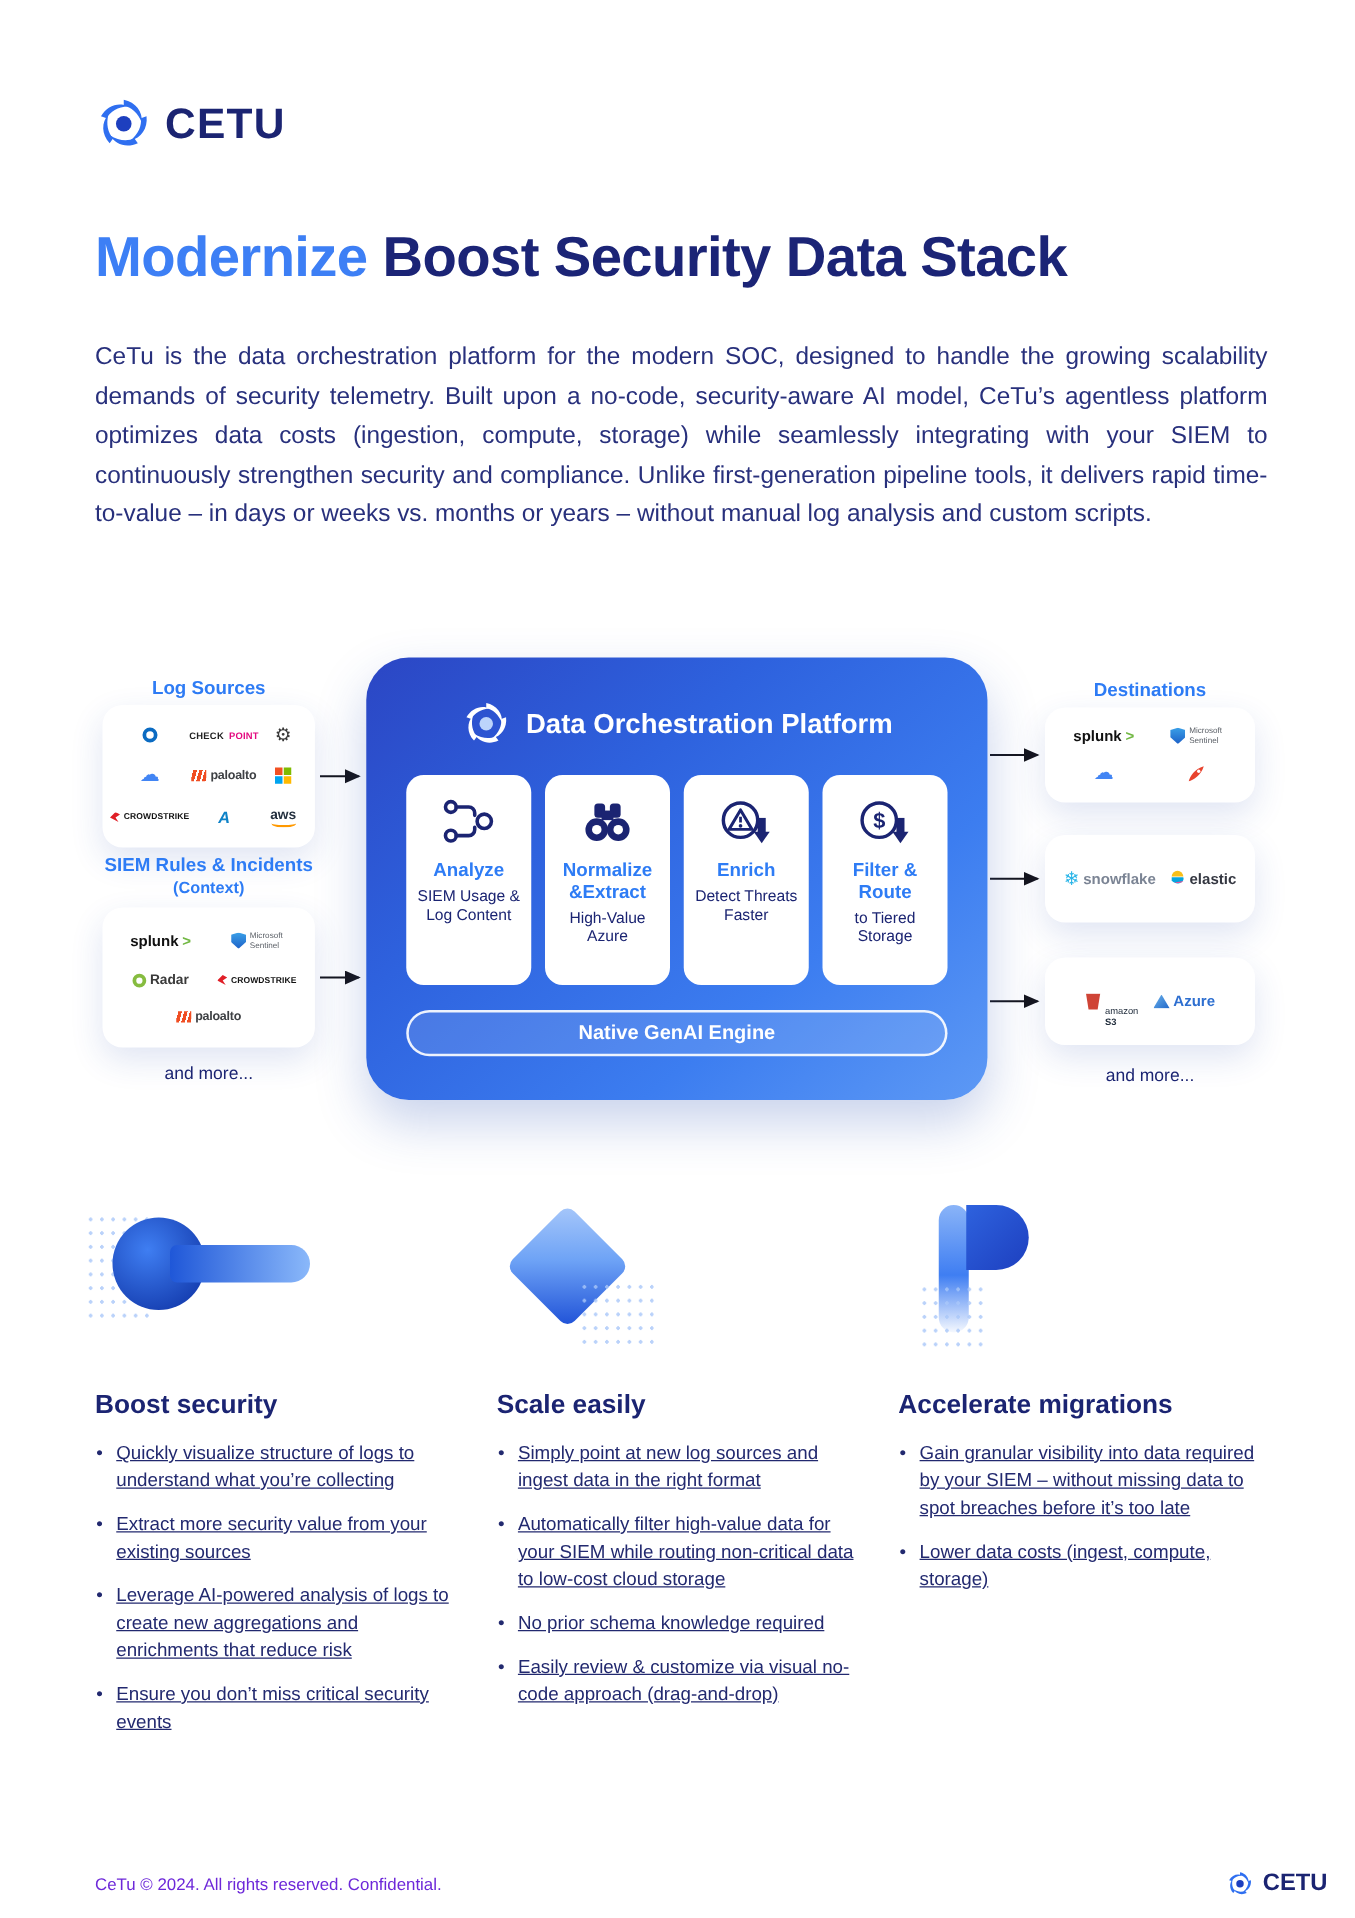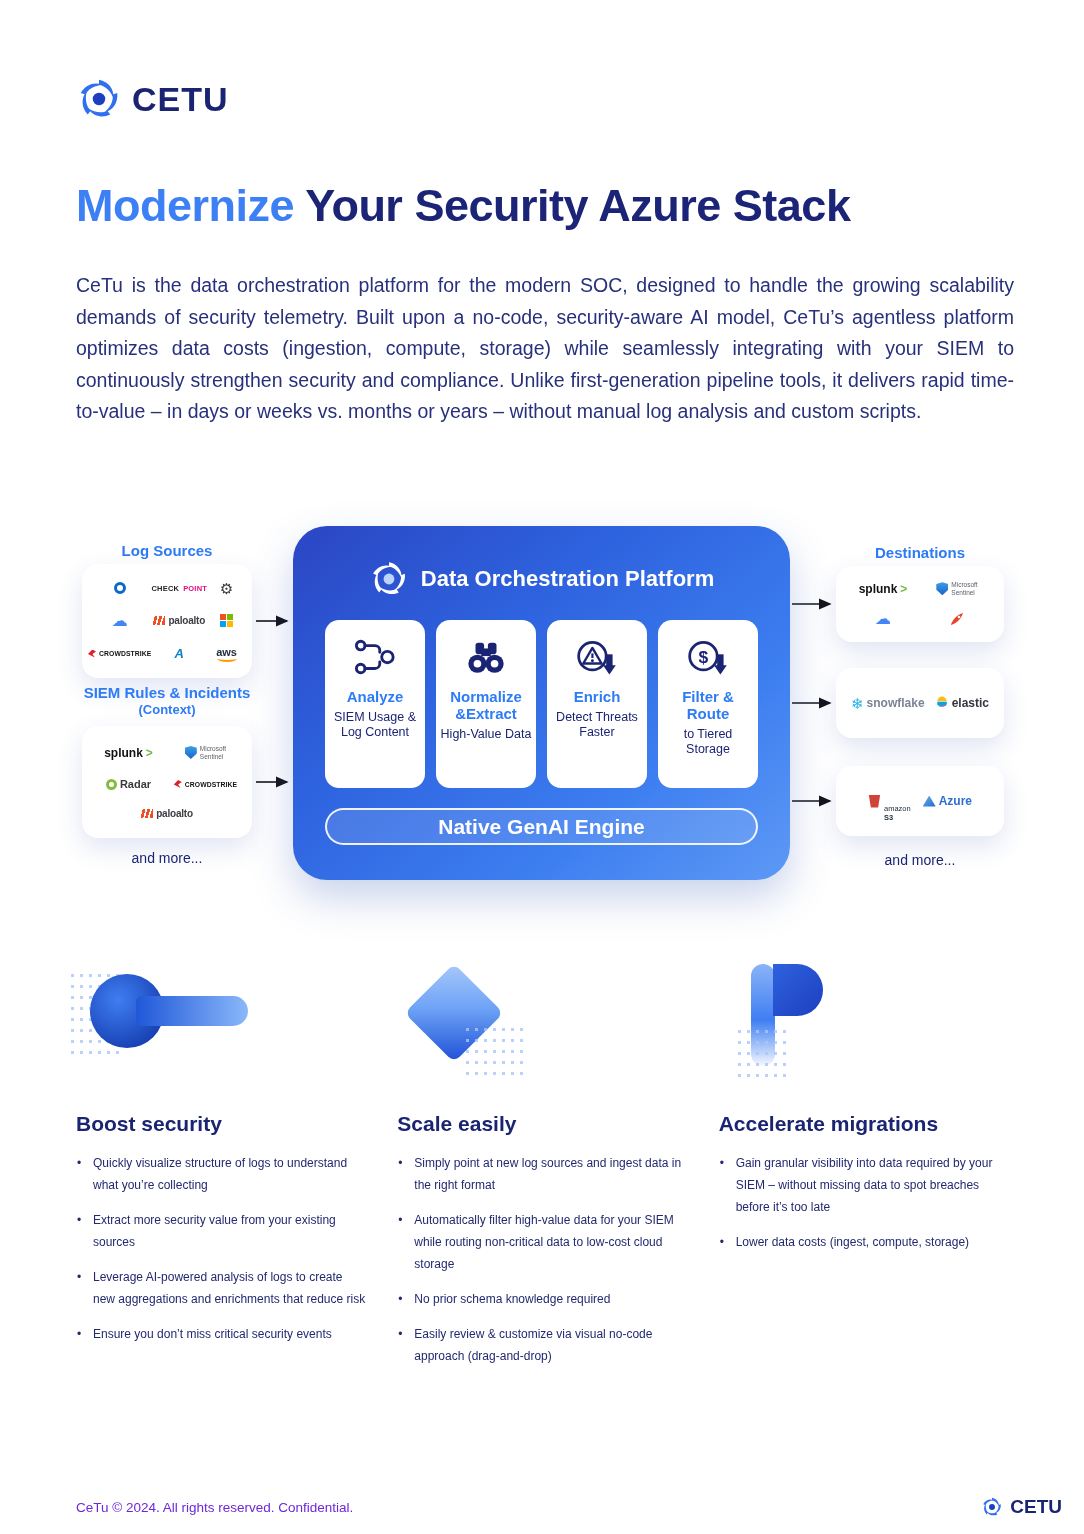--- a/index.html
+++ b/index.html
@@ -47,21 +47,21 @@
               box-shadow:0 18px 40px rgba(40,80,180,.25); padding-top:32px; }
   .p-head { display:flex; align-items:center; justify-content:center; gap:12px; height:42px; }
   .p-title { color:#fff; font-size:22px; font-weight:800; }
   .p-cards { display:flex; gap:11px; margin:20px 32px 0; }
   .pcard { flex:1; background:#fff; border-radius:14px; height:168px; padding:12px 4px; display:flex; flex-direction:column; align-items:center; text-align:center; }
   .pcard-icon { height:52px; display:flex; align-items:center; justify-content:center; }
   .pcard-title { color:#2e7cf5; font-weight:800; font-size:15px; line-height:17px; margin-top:4px; }
   .pcard-sub { color:#1b2472; font-size:12.5px; line-height:15px; margin-top:5px; }
   .pill { margin:20px 32px 0; height:37px; border:2px solid rgba(255,255,255,.9); border-radius:22px;
           background:rgba(255,255,255,.12); display:flex; align-items:center; justify-content:center;
-          color:#fff; font-weight:700; font-size:21px; }
+          color:#fff; font-weight:700; font-size:16px; }
 
   
   .logo-cell { display:flex; align-items:center; gap:3px; justify-content:center; }
   .ring-ic { width:12px; height:12px; border:3.5px solid #0b6bc2; border-radius:50%; display:inline-block; }
   .cp-a { font-size:7.5px; font-weight:800; color:#222; letter-spacing:.2px; }
   .cp-b { font-size:7.5px; font-weight:800; color:#e4097f; letter-spacing:.2px; margin-left:1px; }
   .glyph { line-height:1; }
   .gear { font-size:15px; color:#3a3a3a; }
   .cloud { font-size:16px; color:#4285f4; }
   .pan-mark { width:12px; height:9px; display:inline-block;
@@ -89,21 +89,21 @@
   .amz-col { display:inline-flex; flex-direction:column; line-height:8.5px; font-size:7.5px; color:#232f3e; text-align:left;margin-top:25px; }
   .amz-b { font-weight:800; }
   .az-tri { width:13px; height:11px; display:inline-block; background:linear-gradient(135deg,#6ab1ea,#1f66c9); clip-path:polygon(50% 0,100% 100%,0 100%); }
   .az-text { font-size:12px; font-weight:700; color:#2e6fd0; }
 
   
   .features { position:absolute; left:76px; top:946px; width:932px; display:grid; grid-template-columns:repeat(3,1fr); column-gap:32px; }
   .fgraphic { position:relative; height:162px; }
   .ftitle { font-size:21px; font-weight:800; color:#1b2472; margin:4px 0 16px; }
   .blist { list-style:none; }
-  .blist li { position:relative; padding-left:17px; color:#22296f; font-size:12px; line-height:22px; margin-bottom:13px; }
+  .blist li { position:relative; padding-left:17px; color:#22296f; font-size:15px; line-height:22px; margin-bottom:13px;text-decoration:underline; }
   .blist li::before { content:"•"; position:absolute; left:1px; top:0; color:#22296f; }
 
   .speckles { position:absolute; background-image:radial-gradient(currentColor 1.3px, transparent 1.4px);
               background-size:9px 11px; color:#a9c7f9; opacity:.8; }
   .g1-speckles { left:-8px; top:24px; width:56px; height:88px; }
   .g1-dot { position:absolute; left:14px; top:28px; width:74px; height:74px; border-radius:50%;
             background:radial-gradient(circle at 38% 35%, #3f7ef2, #0b2ea0); }
   .g1-bar { position:absolute; left:60px; top:50px; width:112px; height:30px; border-radius:6px 16px 16px 6px;
             background:linear-gradient(90deg,#1f57d8,#8ab8fa); }
   .g2-diamond { position:absolute; left:22px; top:32px; width:70px; height:70px; transform:rotate(45deg);
@@ -132,21 +132,21 @@
         <path d="M24 4 C34 6 40 14 39 23 C36 15 30 10 24 9 Z" transform="rotate(72 24 24)"></path>
         <path d="M24 4 C34 6 40 14 39 23 C36 15 30 10 24 9 Z" transform="rotate(144 24 24)"></path>
         <path d="M24 4 C34 6 40 14 39 23 C36 15 30 10 24 9 Z" transform="rotate(216 24 24)"></path>
         <path d="M24 4 C34 6 40 14 39 23 C36 15 30 10 24 9 Z" transform="rotate(288 24 24)"></path>
         <circle cx="24" cy="24" r="6.5" fill="#1d3fbf"></circle>
       </g>
     </svg>
     <span class="brand-text">CETU</span>
   </header>
 
-  <h1 class="title"><span class="t-hl">Modernize</span><span class="t-rest"> Your Security Azure Stack</span></h1>
+  <h1 class="title"><span class="t-hl">Modernize</span><span class="t-rest"> Boost Security Data Stack</span></h1>
   <p class="intro">CeTu is the data orchestration platform for the modern SOC, designed to handle the growing scalability demands of security telemetry. Built upon a no-code, security-aware AI model, CeTu’s agentless platform optimizes data costs (ingestion, compute, storage) while seamlessly integrating with your SIEM to continuously strengthen security and compliance. Unlike first-generation pipeline tools, it delivers rapid time-to-value – in days or weeks vs. months or years – without manual log analysis and custom scripts.</p>
 
   <section class="diagram">
 
     <svg class="arrows">
       <defs>
         <marker id="ah" markerWidth="9" markerHeight="8" refX="7" refY="3.5" orient="auto">
           <path d="M0,0 L8,3.5 L0,7 Z" fill="#15151c"></path>
         </marker>
       </defs>
@@ -269,21 +269,21 @@
                   <rect x="26" y="6" width="9" height="12" rx="3"></rect>
                 <circle cx="15" cy="28" r="9.5"></circle>
                   <circle cx="33" cy="28" r="9.5"></circle>
                   <rect x="19" y="12" width="10" height="8"></rect>
               </g>
               <circle cx="15" cy="28" r="4" fill="#fff"></circle>
                 <circle cx="33" cy="28" r="4" fill="#fff"></circle>
             </svg>
           </span>
           <span class="pcard-title">Normalize &amp;Extract</span>
-          <span class="pcard-sub">High-Value Data</span>
+          <span class="pcard-sub">High-Value Azure</span>
         </div>
         <div class="pcard">
           <span class="pcard-icon">
             <svg viewBox="0 0 52 48" width="48" height="44">
               <circle cx="21" cy="22" r="15" fill="none" stroke="#1b2472" stroke-width="3"></circle>
               <path d="M21 13 L11 30 H31 Z" fill="none" stroke="#1b2472" stroke-width="2.6" stroke-linejoin="round"></path>
               <line x1="21" y1="19" x2="21" y2="24" stroke="#1b2472" stroke-width="2.4"></line>
               <circle cx="21" cy="27" r="1.6" fill="#1b2472"></circle>
               <g fill="#1b2472">
                   <rect x="36" y="20" width="7" height="13"></rect>

